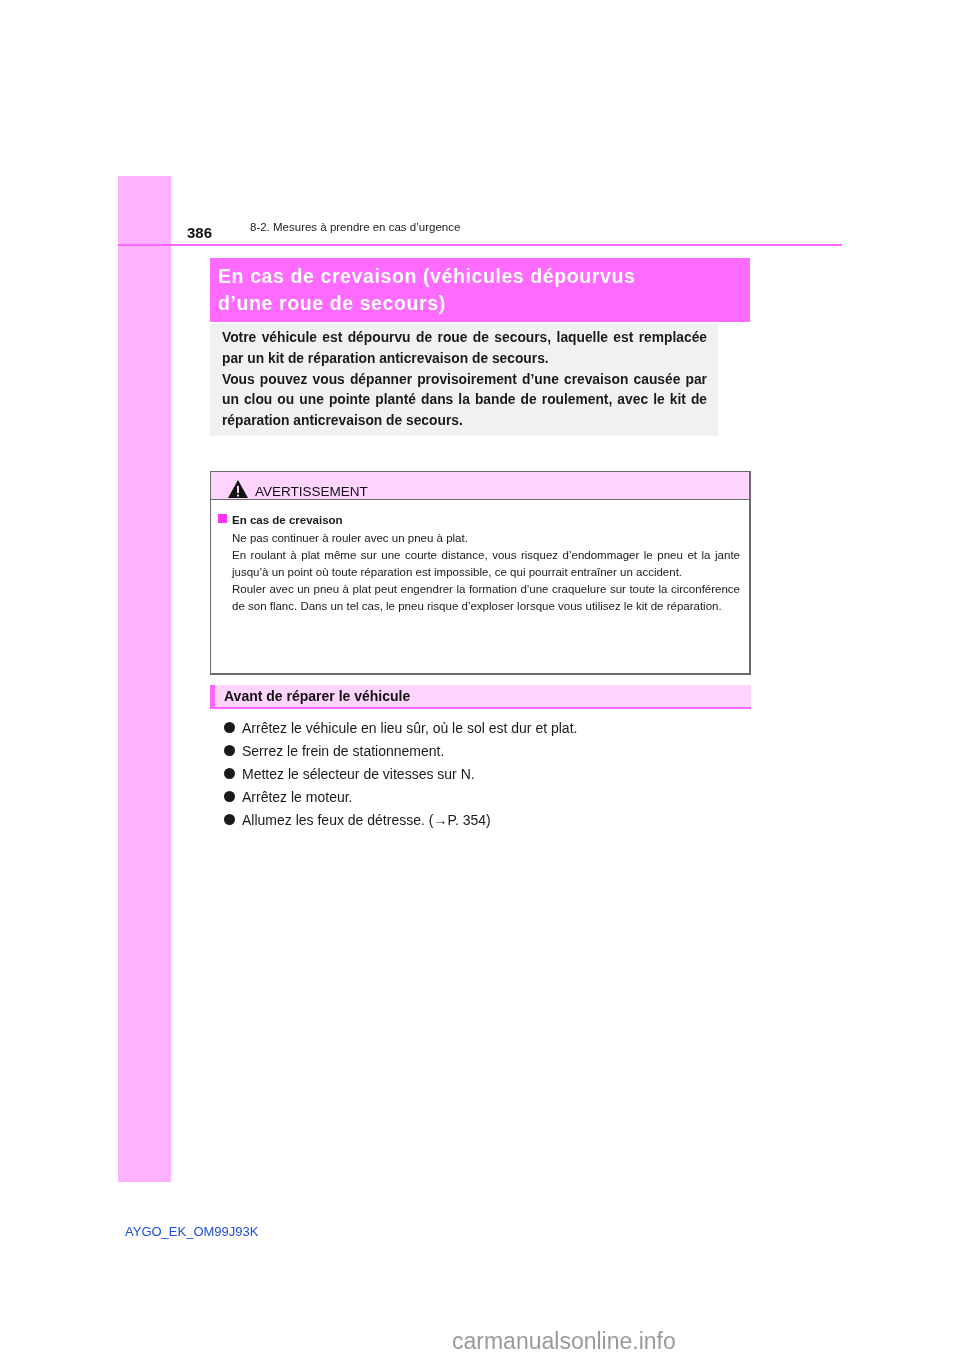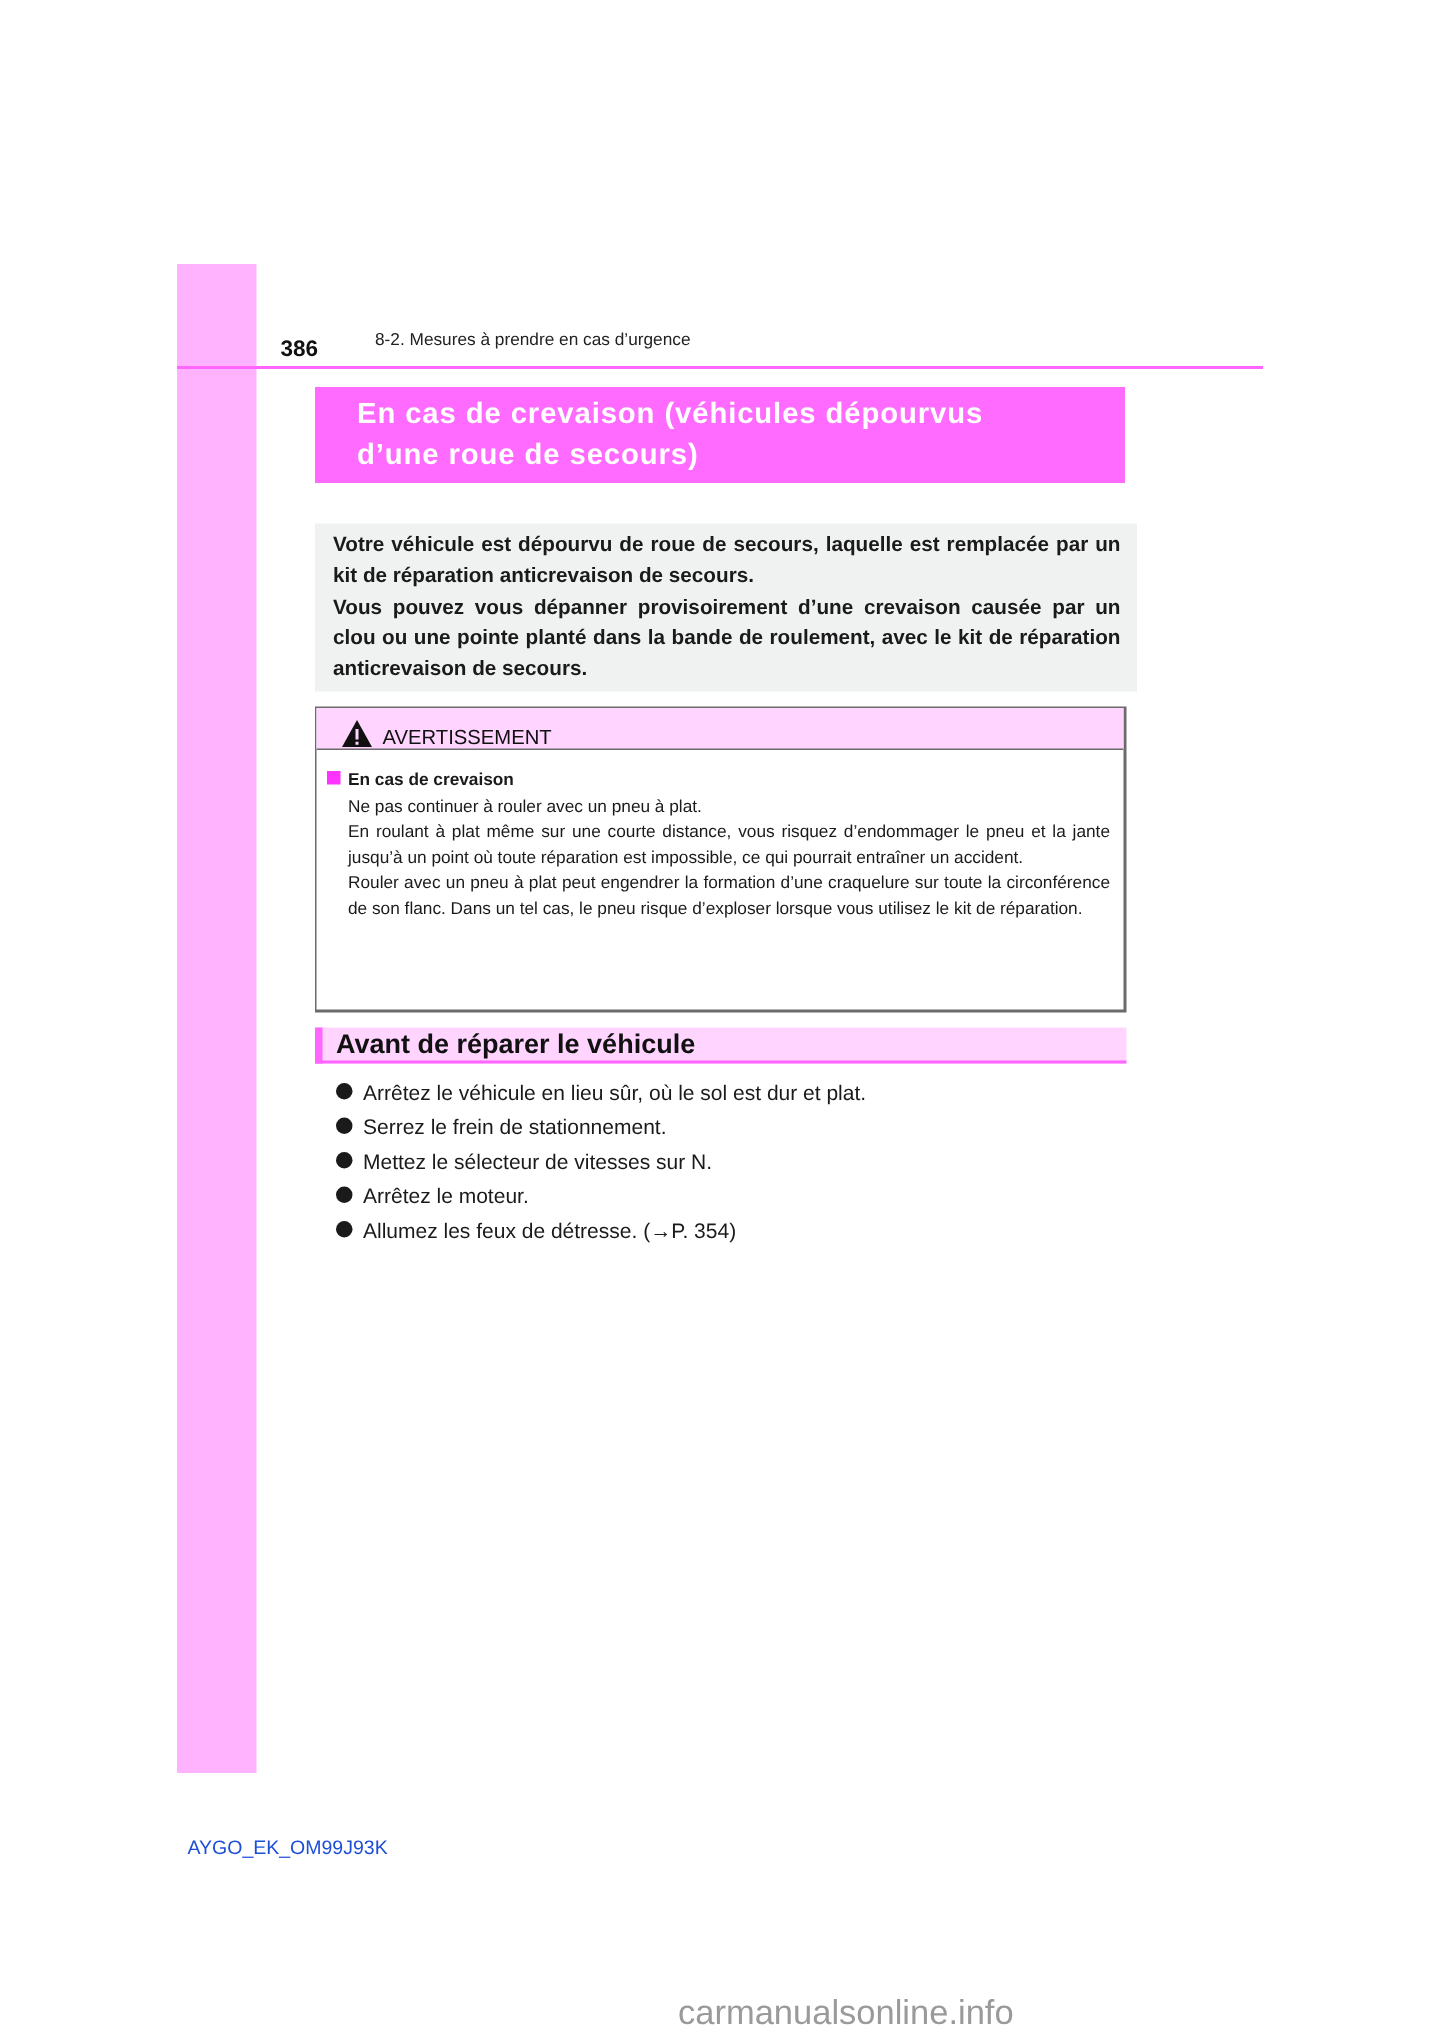--- a/index.html
+++ b/index.html
@@ -5,36 +5,36 @@
   * { box-sizing: border-box; margin: 0; padding: 0; }
   html, body { width: 960px; height: 1358px; background: #ffffff; overflow: hidden; }
   body { position: relative; font-family: "Liberation Sans", sans-serif; color: #1a1a1a; }
 
   .sidebar { position: absolute; left: 118px; top: 176px; width: 53px; height: 1006px; background: #ffb3ff; }
   .page-num { position: absolute; left: 187px; top: 224px; font-size: 15px; font-weight: bold; color: #111; }
   .section-crumb { position: absolute; left: 250px; top: 221px; font-size: 11.5px; color: #222; }
   .header-rule { position: absolute; left: 118px; top: 244px; width: 724px; height: 2px; background: #ff66ff; }
 
   .title-box { position: absolute; left: 210px; top: 258px; width: 540px; height: 64px; background: #ff6bff; padding: 5px 8px; }
-  .title-box .t { color: #ffffff; font-weight: bold; font-size: 19.5px; line-height: 27px; letter-spacing: 0.6px; margin-left: 20px; }
+  .title-box .t { color: #ffffff; font-weight: bold; font-size: 19.5px; line-height: 27px; letter-spacing: 0.6px; }
 
-  .intro-box { position: absolute; left: 210px; top: 349px; width: 548px; height: 112px; background: #f0f1f1; padding: 4px 11px 0 12px; }
+  .intro-box { position: absolute; left: 210px; top: 324px; width: 508px; height: 112px; background: #f0f1f1; padding: 4px 11px 0 12px; }
   .intro-box p { font-size: 13.8px; font-weight: bold; line-height: 20.8px; text-align: justify; color: #1a1a1a; }
 
   .warn-box { position: absolute; left: 210px; top: 471px; width: 541px; height: 204px; border: 1px solid #6b6b6b; border-right-width: 2px; border-bottom-width: 2px; }
   .warn-head { height: 28px; background: #ffd4ff; border-bottom: 1px solid #6b6b6b; display: flex; align-items: flex-end; padding-left: 16px; }
   .warn-head svg { width: 22px; height: 20px; margin-right: 6px; }
   .warn-head span { font-size: 13.5px; color: #111; }
   .warn-body { padding: 14px 9px 0 7px; }
   .warn-sub { display: flex; font-size: 11.5px; font-weight: bold; margin-bottom: 4px; }
   .warn-sub .sq { width: 9px; height: 9px; background: #ff33ff; margin-right: 5px; }
   .warn-body p { font-size: 11.5px; line-height: 17px; padding-left: 14px; text-align: justify; color: #1a1a1a; }
 
   .subhead { position: absolute; left: 210px; top: 685px; width: 541px; height: 24px; background: #ffd4ff; border-left: 5px solid #ff66ff; border-bottom: 2px solid #ff66ff; padding-left: 9px; display: flex; align-items: center; }
-  .subhead span { font-size: 18px; font-weight: bold; color: #111; }
+  .subhead span { font-size: 14px; font-weight: bold; color: #111; }
 
   .bullets { position: absolute; left: 224px; top: 716px; list-style: none; }
   .bullets li { display: flex; align-items: center; height: 23px; font-size: 14px; color: #1a1a1a; }
   .bullets li .dot { width: 11px; height: 11px; border-radius: 50%; background: #1a1a1a; margin-right: 7px; flex-shrink: 0; }
 
   .footer-code { position: absolute; left: 125px; top: 1224px; font-size: 13px; color: #1d4ed8; }
   .watermark { position: absolute; left: 452px; top: 1328px; font-size: 23px; color: #9a9a9a; }
 </style>
 </head>
 <body>

